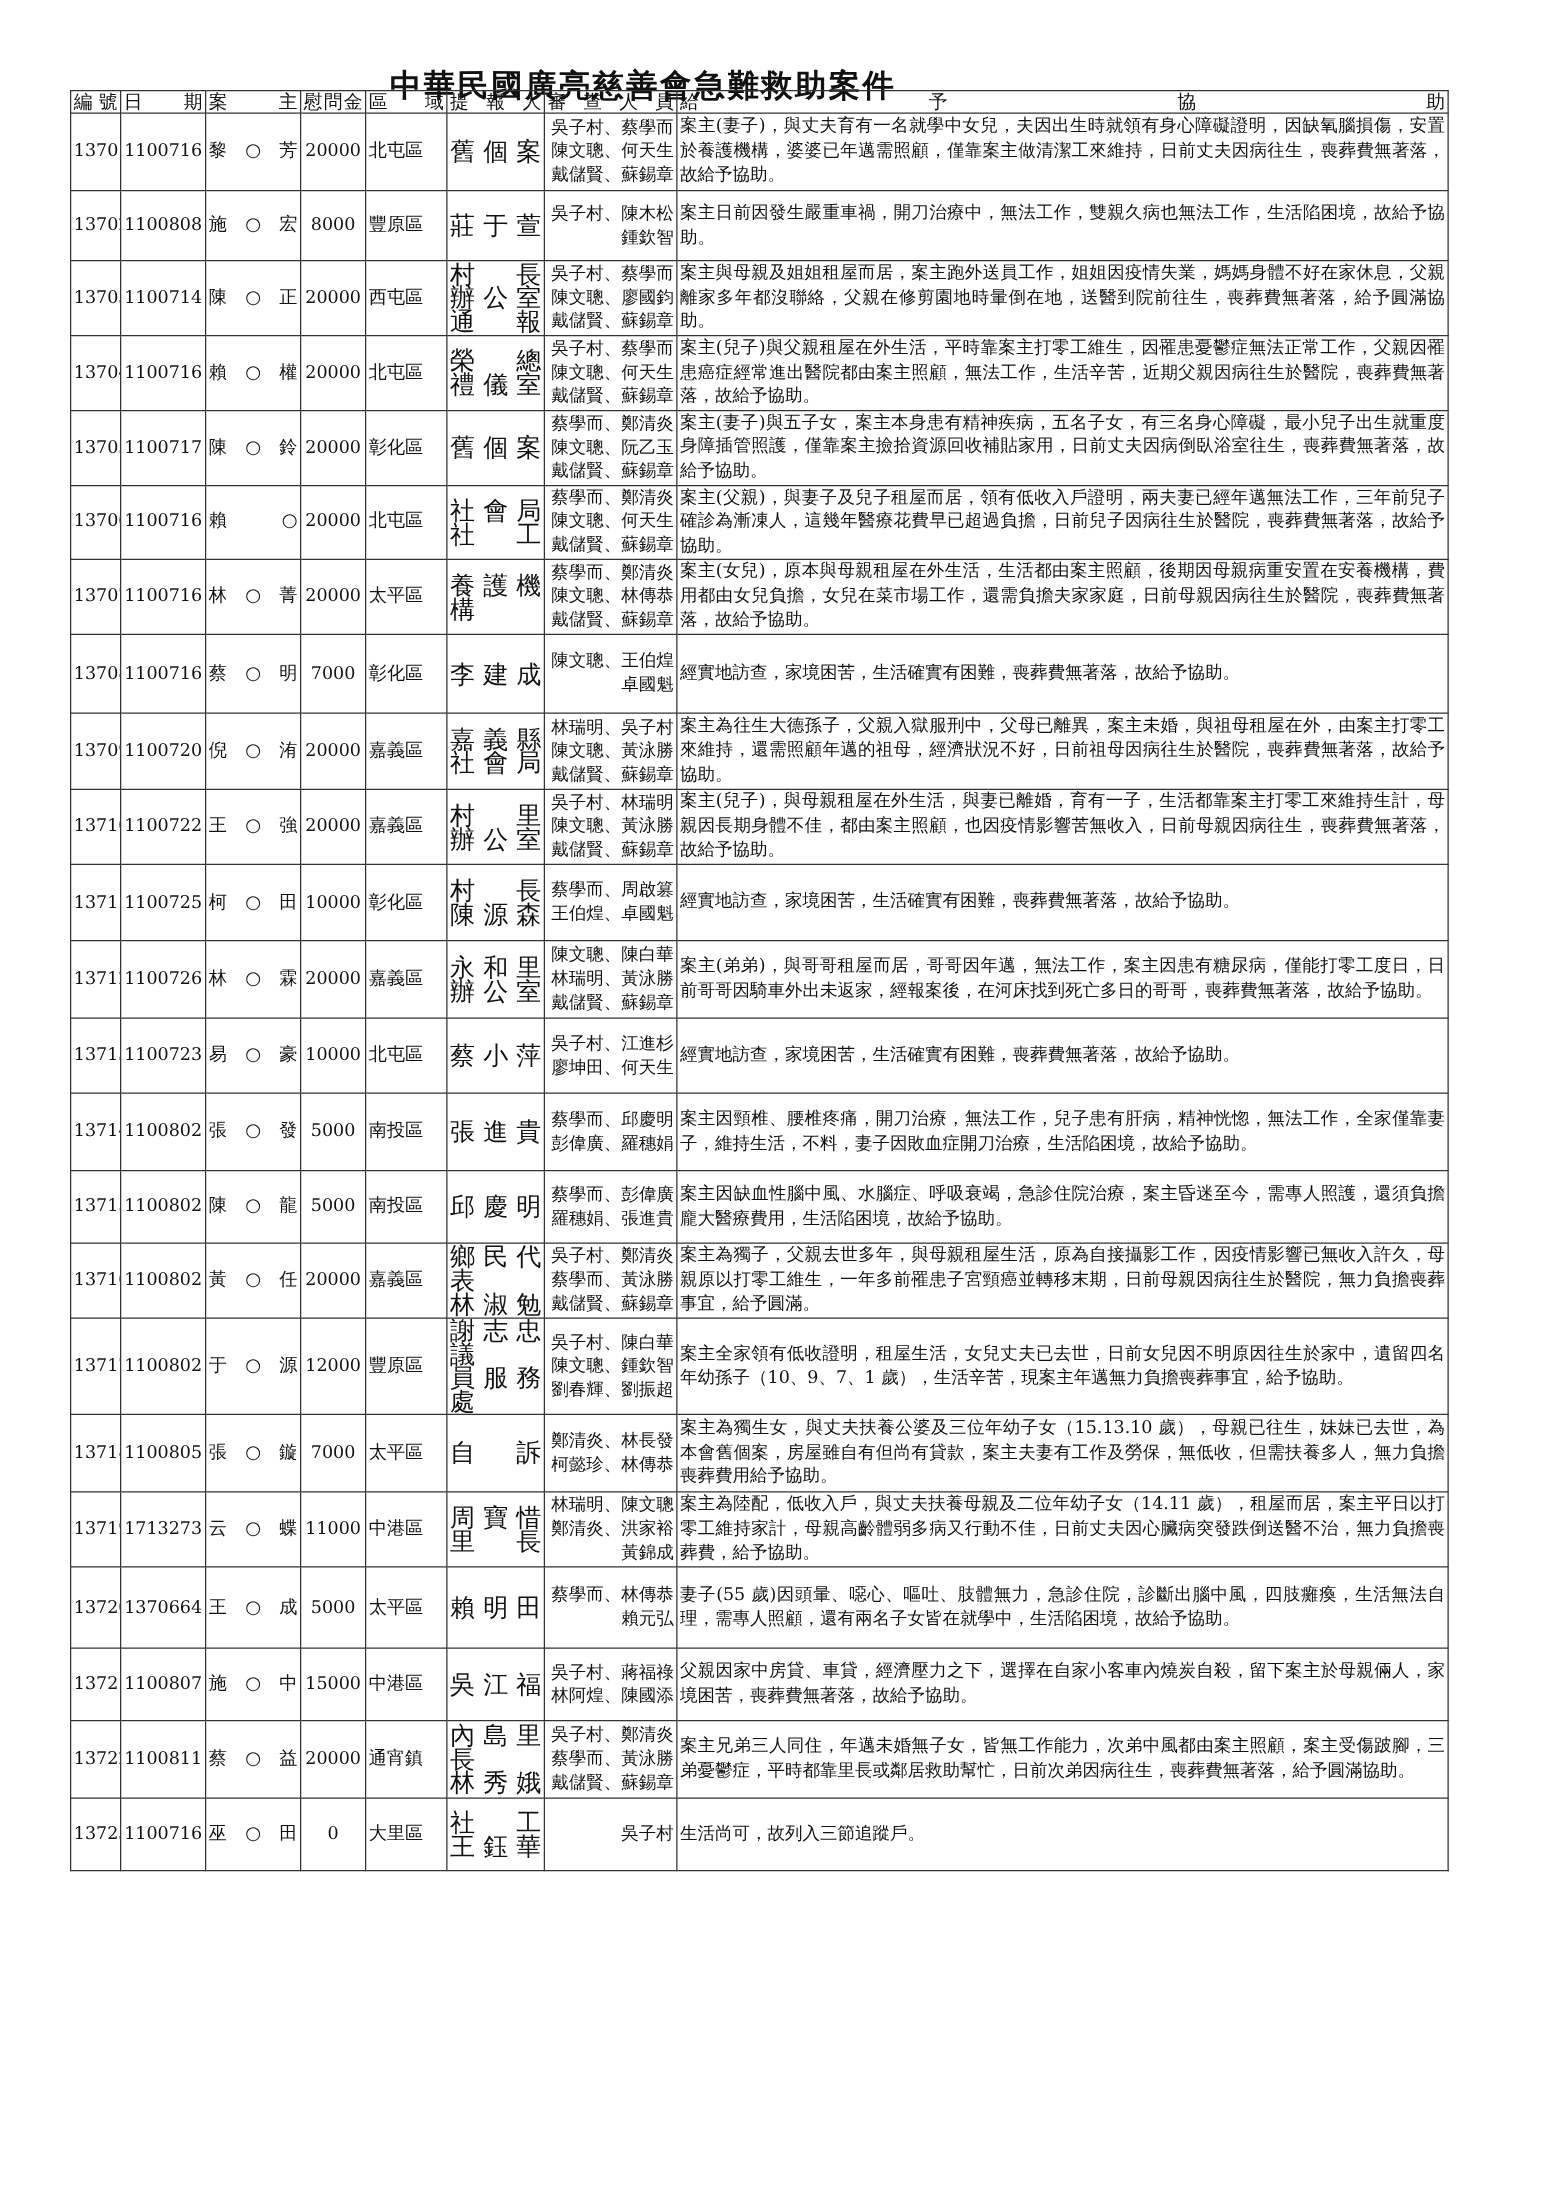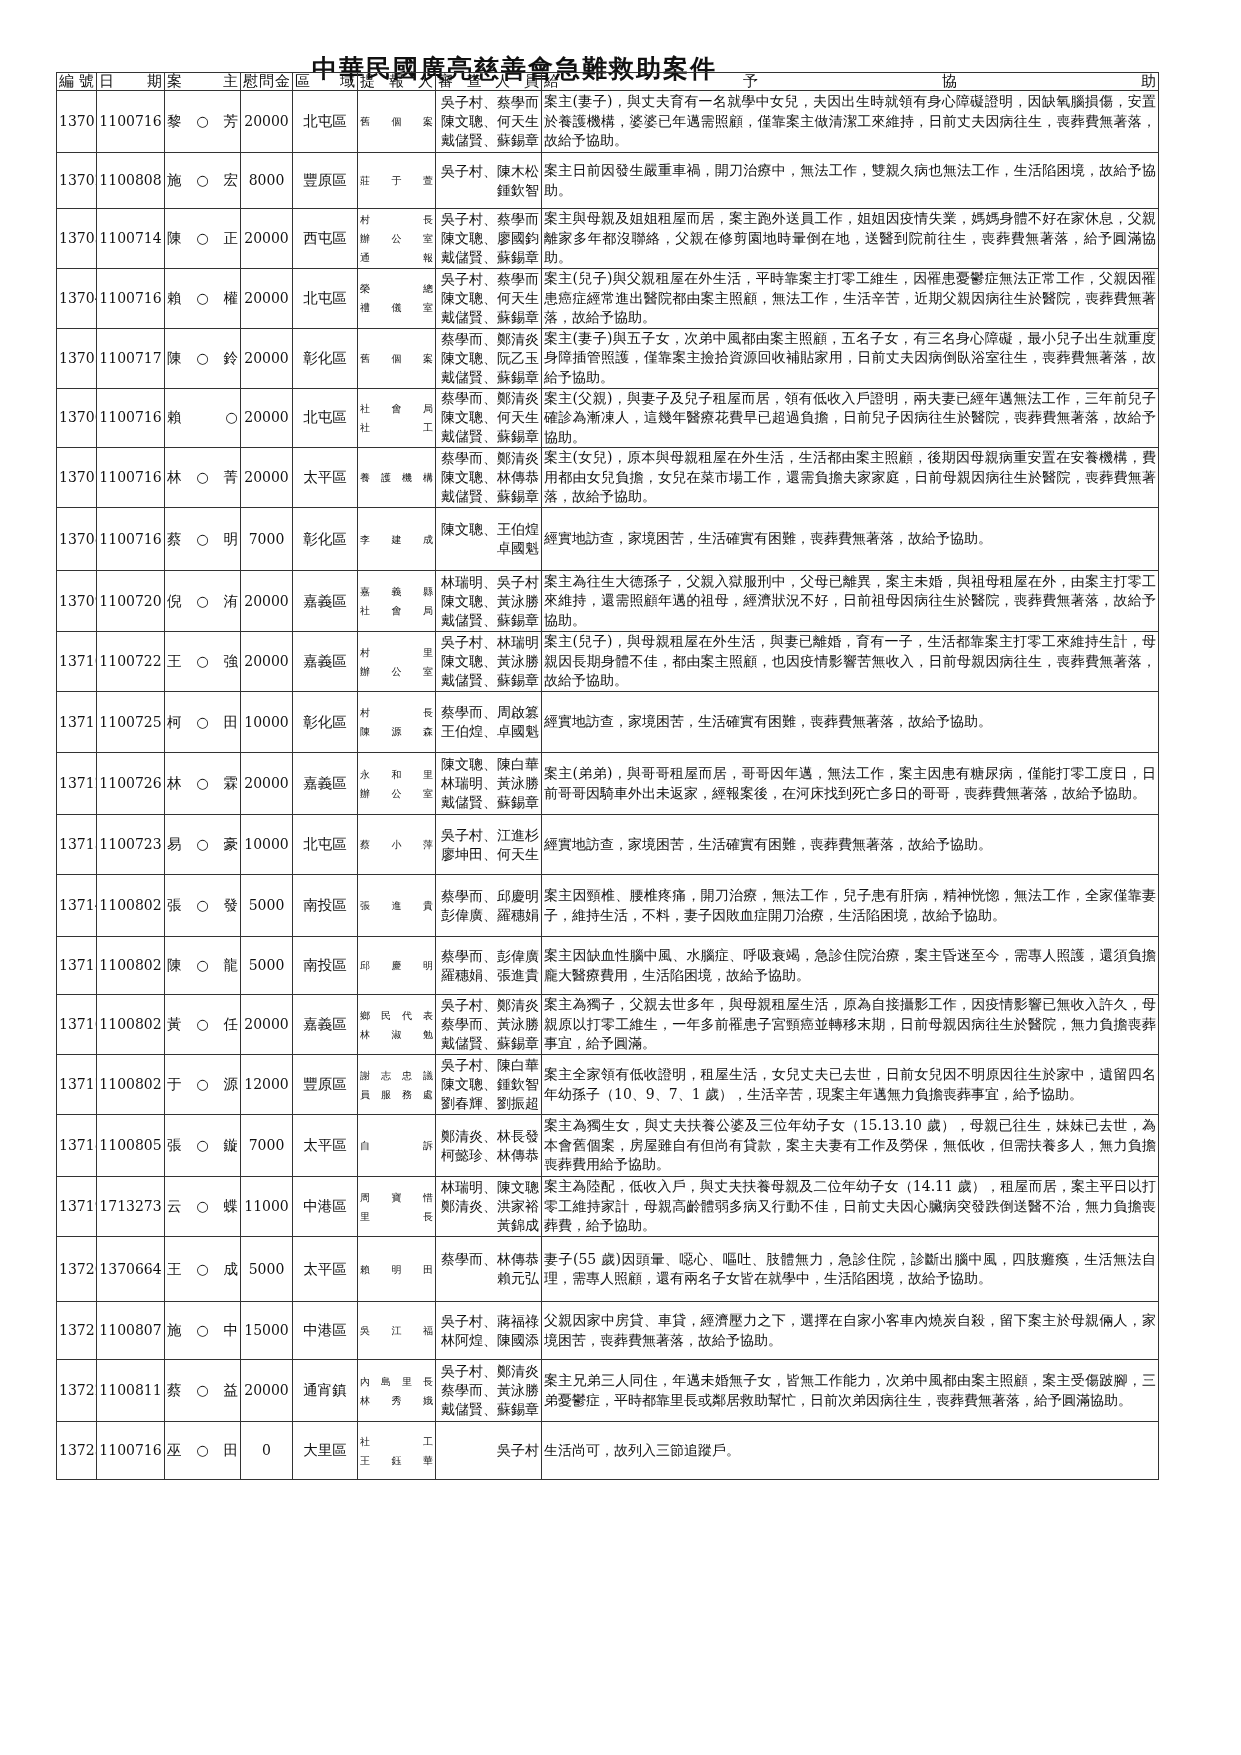--- a/index.html
+++ b/index.html
@@ -21,22 +21,22 @@
   table.cases td, table.cases th {
     border: 1.4px solid #333; padding: 0 2px; vertical-align: middle;
     overflow: hidden;
   }
   table.cases th {
     font-weight: normal; height: 17px; font-size: 15px; line-height: 17px;
   }
   th.spread, td.spread { text-align: justify; text-align-last: justify; }
   td.num { text-align: center; font-size: 14px; }
   td.name { text-align-last: justify; text-align: justify; padding: 0 4px; margin-top: 47px; }
-  td.region { text-align: center; }
-  td.reporter { padding: 0 3px; font-size: 10px; line-height: 19px; }
+  td.region { text-align: left; }
+  td.reporter { padding: 0 3px; font-size: 20px; line-height: 19px; }
   td.reporter span { display: block; text-align: justify; text-align-last: justify; }
   td.reviewers { font-size: 14px; line-height: 19px; padding: 0 1px; white-space: nowrap; text-align: right; }
   td.content { font-size: 14px; line-height: 19.5px; padding: 0 3px; text-align: justify; }
   th.content-head { text-align-last: justify; padding: 0 18px 0 40px; }
 </style>
 </head>
 <body>
 
 <div class="title">中華民國廣亮慈善會急難救助案件</div>
 
@@ -137,21 +137,21 @@
         <td class="num">20000</td>
         <td class="region">彰化區</td>
         <td class="reporter">
           <span>舊個案</span>
         </td>
         <td class="reviewers">
           <div>蔡學而、鄭清炎</div>
           <div>陳文聰、阮乙玉</div>
           <div>戴儲賢、蘇錫章</div>
         </td>
-        <td class="content">案主(妻子)與五子女，次弟中風都由案主照顧，五名子女，有三名身心障礙，最小兒子出生就重度身障插管照護，僅靠案主撿拾資源回收補貼家用，日前丈夫因病倒臥浴室往生，喪葬費無著落，故給予協助。</td>
+        <td class="content">案主(妻子)與五子女，案主本身患有精神疾病，五名子女，有三名身心障礙，最小兒子出生就重度身障插管照護，僅靠案主撿拾資源回收補貼家用，日前丈夫因病倒臥浴室往生，喪葬費無著落，故給予協助。</td>
       </tr>
       <tr style="height: 59px;">
         <td class="num">13706</td>
         <td class="num">1100716</td>
         <td class="name">賴　○</td>
         <td class="num">20000</td>
         <td class="region">北屯區</td>
         <td class="reporter">
           <span>社會局</span>
           <span>社工</span>

